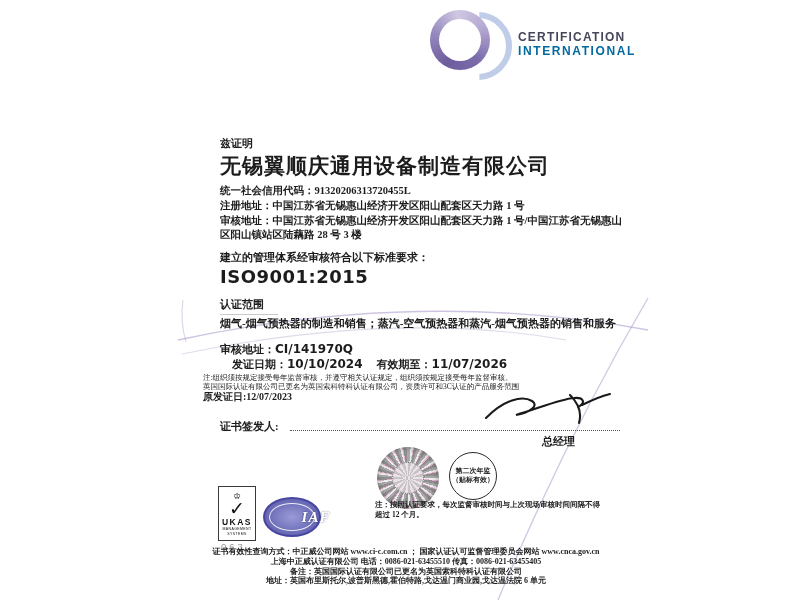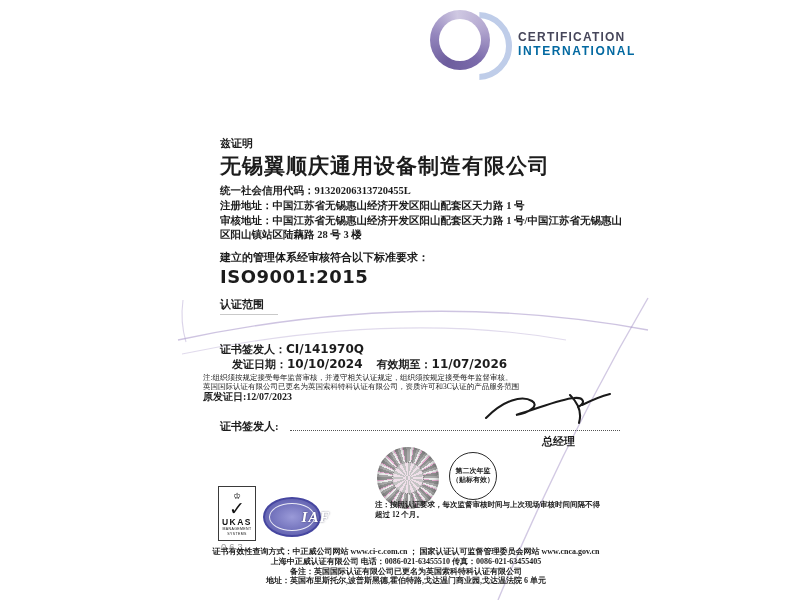--- a/index.html
+++ b/index.html
@@ -120,23 +120,24 @@
 
   <div class="abs company">无锡翼顺庆通用设备制造有限公司</div>
   <div class="abs credit">统一社会信用代码：91320206313720455L</div>
   <div class="abs reg-addr">注册地址：中国江苏省无锡惠山经济开发区阳山配套区天力路 1 号</div>
   <div class="abs audit-addr">审核地址：中国江苏省无锡惠山经济开发区阳山配套区天力路 1 号/中国江苏省无锡惠山区阳山镇站区陆藕路 28 号 3 楼</div>
 
   <div class="abs std-intro">建立的管理体系经审核符合以下标准要求：</div>
   <div class="abs standard">ISO9001:2015</div>
 
   <div class="abs scope-label">认证范围</div>
+  <div class="abs scope">烟气-烟气预热器的制造和销售；蒸汽-空气预热器和蒸汽-烟气预热器的销售和服务</div>
 
   <div class="abs certno-line">
-    <span>证书签发人：</span><span class="val">CI/141970Q</span>
+    <span>审核地址：</span><span class="val">CI/141970Q</span>
   </div>
   <div class="abs date-line">
     <span>发证日期：</span><span class="val">10/10/2024</span><span class="gap"></span><span>有效期至：</span><span class="val">11/07/2026</span>
   </div>
   <div class="abs note1">注:组织须按规定接受每年监督审核，并遵守相关认证规定，组织须按规定接受每年监督审核。</div>
   <div class="abs note2">英国国际认证有限公司已更名为英国索科特科认证有限公司，资质许可和3C认证的产品服务范围</div>
   <div class="abs orig-issue">原发证日:12/07/2023</div>
 
   <div class="abs signature">
     <svg width="132" height="38" viewBox="0 0 132 38">

